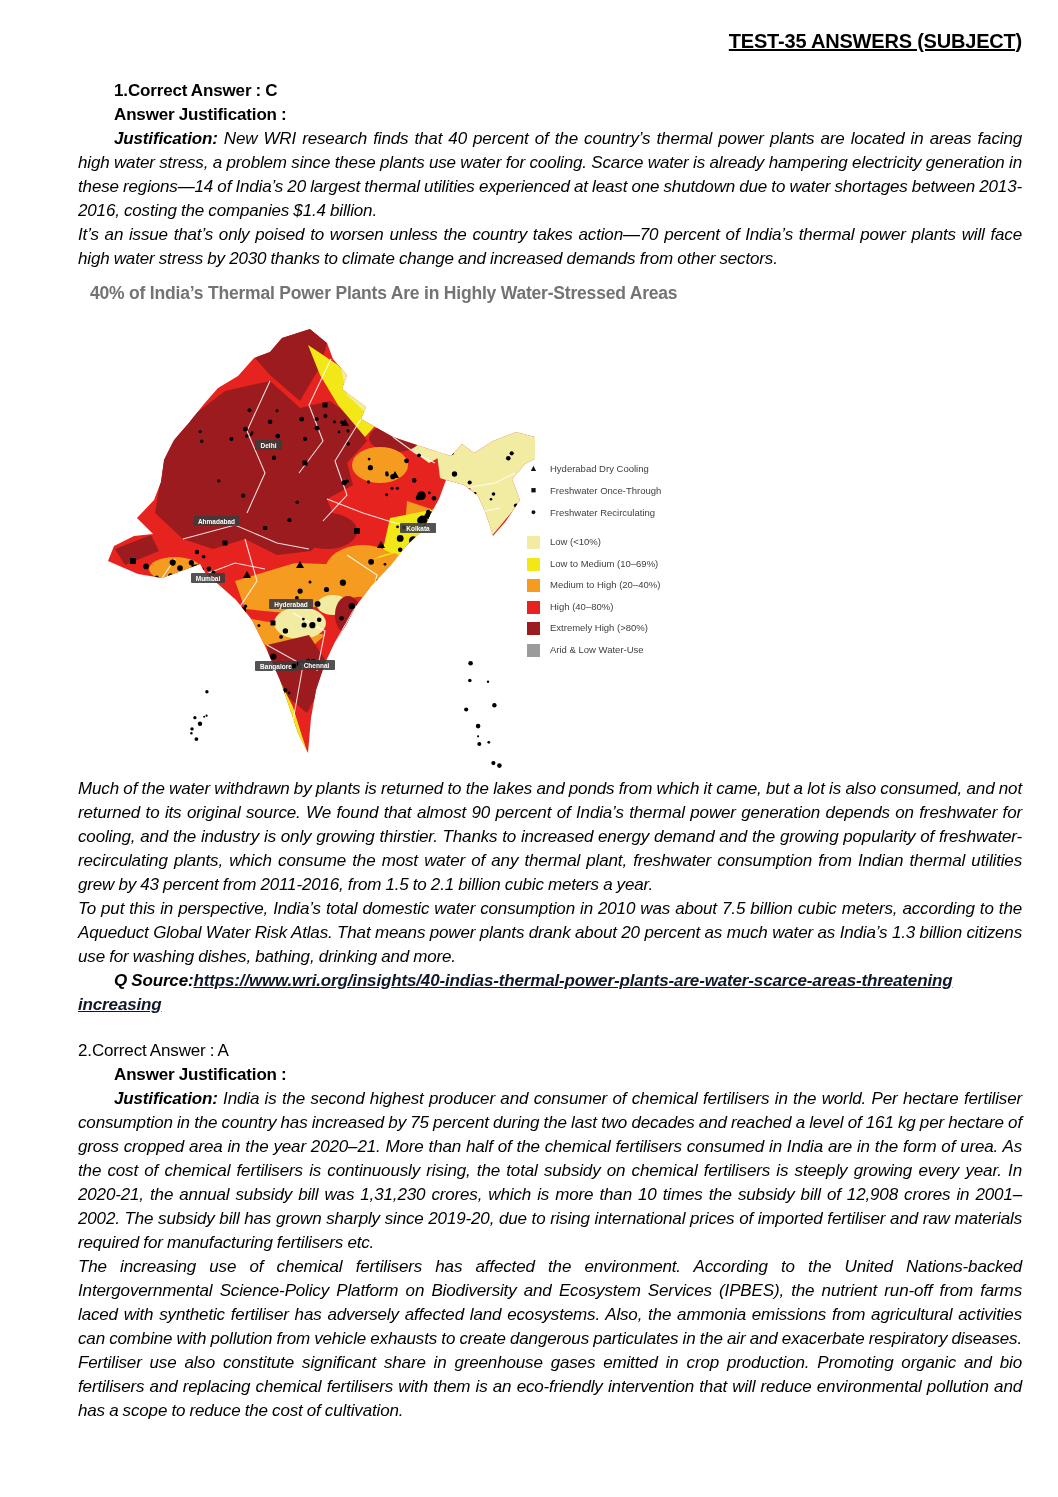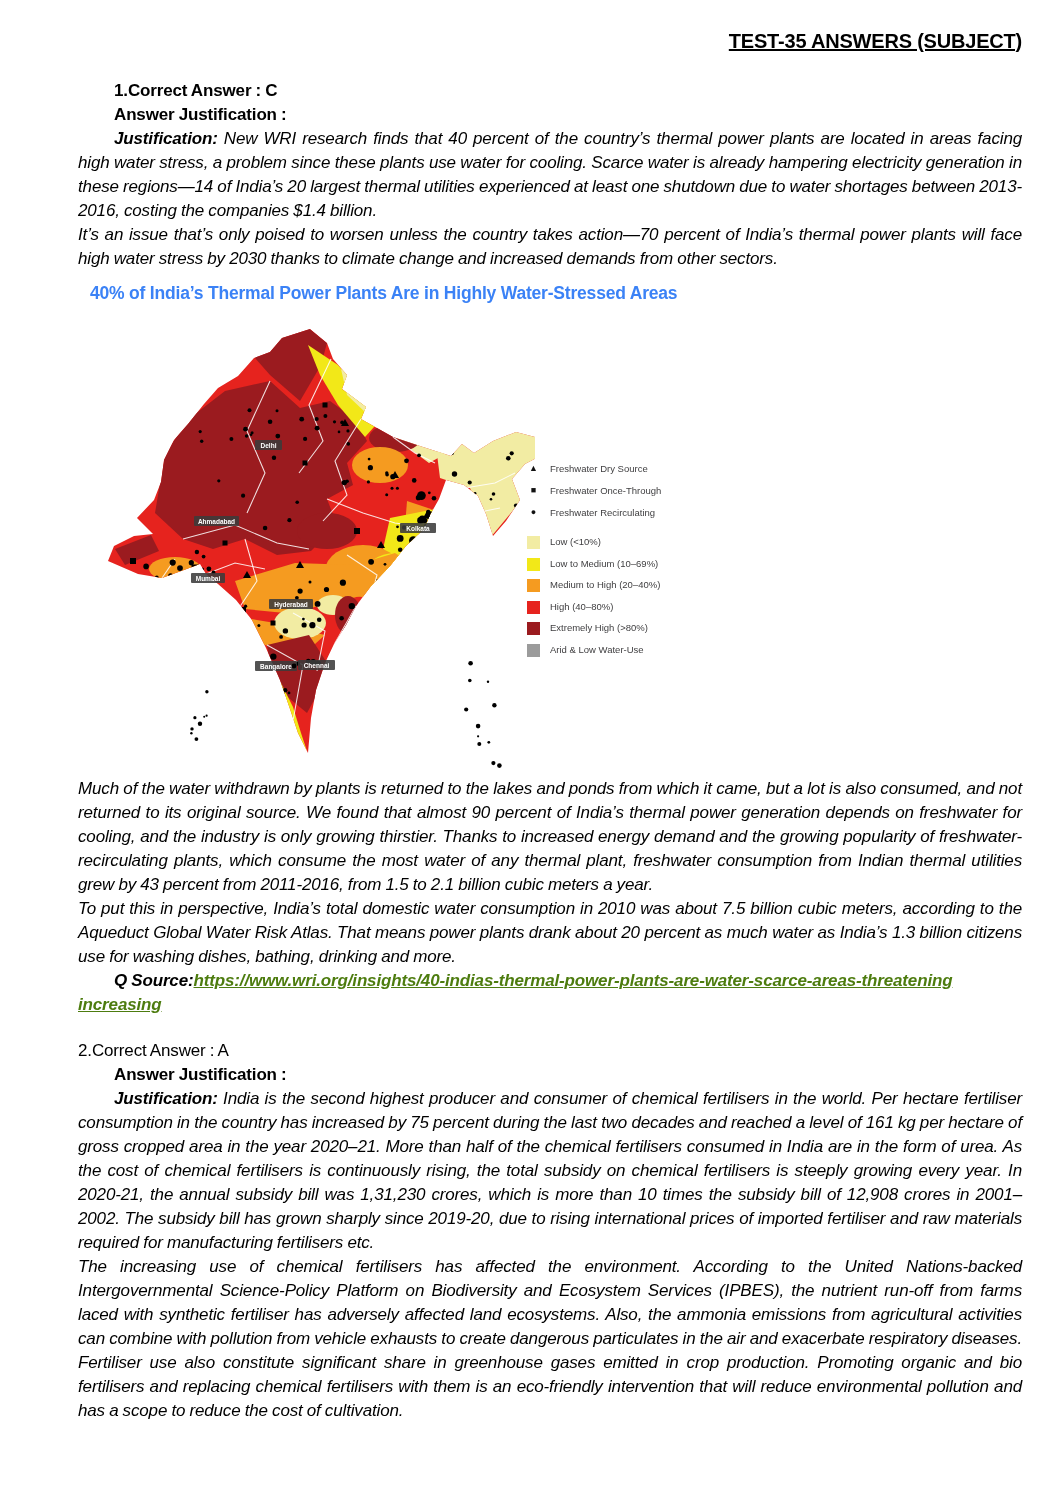--- a/index.html
+++ b/index.html
@@ -10,28 +10,28 @@
   .content{padding:30px 36px 0 78px;}
   .doc-title{
     font-size:20px;font-weight:bold;text-decoration:underline;
     text-align:right;margin:0 0 26px 0;letter-spacing:-0.2px;
   }
   .line,.para{
     margin:0;font-size:17px;line-height:24px;letter-spacing:-0.15px;word-spacing:-0.4px;
   }
   .para{text-align:justify;font-style:italic;}
   .b{font-weight:bold;margin-left:36px;}
-  a.src-link{color:#4d7c0f;text-decoration:underline;font-weight:bold;}
+  a.src-link{color:#0f172a;text-decoration:underline;font-weight:bold;}
   .section2{margin-top:22px;}
 
   
   .figure{position:relative;height:496px;margin:8px 0 2px 0;}
   .map-title{
     position:absolute;left:12px;top:4px;font-size:17.5px;font-weight:bold;
-    color:#3b82f6;letter-spacing:-0.2px;
+    color:#737373;letter-spacing:-0.2px;
   }
   .map-svg{position:absolute;left:17px;top:34px;}
 
   .legend{position:absolute;left:449px;top:178px;width:200px;}
   .mk-row{display:flex;align-items:center;height:22px;}
   .mk-glyph{width:13px;text-align:center;font-size:9px;color:#111;margin-right:10px;line-height:1;}
   .mk-label,.sw-label{font-size:9.5px;color:#414042;letter-spacing:0;}
   .sw-rows{margin-top:13px;}
   .sw-row{display:flex;height:21.6px;}
   .sw{width:13px;height:13px;margin-right:10px;flex:0 0 13px;}
@@ -347,21 +347,21 @@
             <circle cx="199" cy="353" r="2.4" fill="#000"></circle>
             <rect x="203" y="347" width="37" height="10" rx="1"></rect>
             <text x="221.5" y="354.8" text-anchor="middle">Chennai</text>
           </g>
       </g>
     </svg>
 
     <div class="legend">
       <div class="mk-row">
         <span class="mk-glyph">▲</span>
-        <span class="mk-label">Freshwater Dry Source</span>
+        <span class="mk-label">Hyderabad Dry Cooling</span>
       </div>
       <div class="mk-row">
         <span class="mk-glyph">■</span>
         <span class="mk-label">Freshwater Once-Through</span>
       </div>
       <div class="mk-row">
         <span class="mk-glyph">●</span>
         <span class="mk-label">Freshwater Recirculating</span>
       </div>
       <div class="sw-rows">

